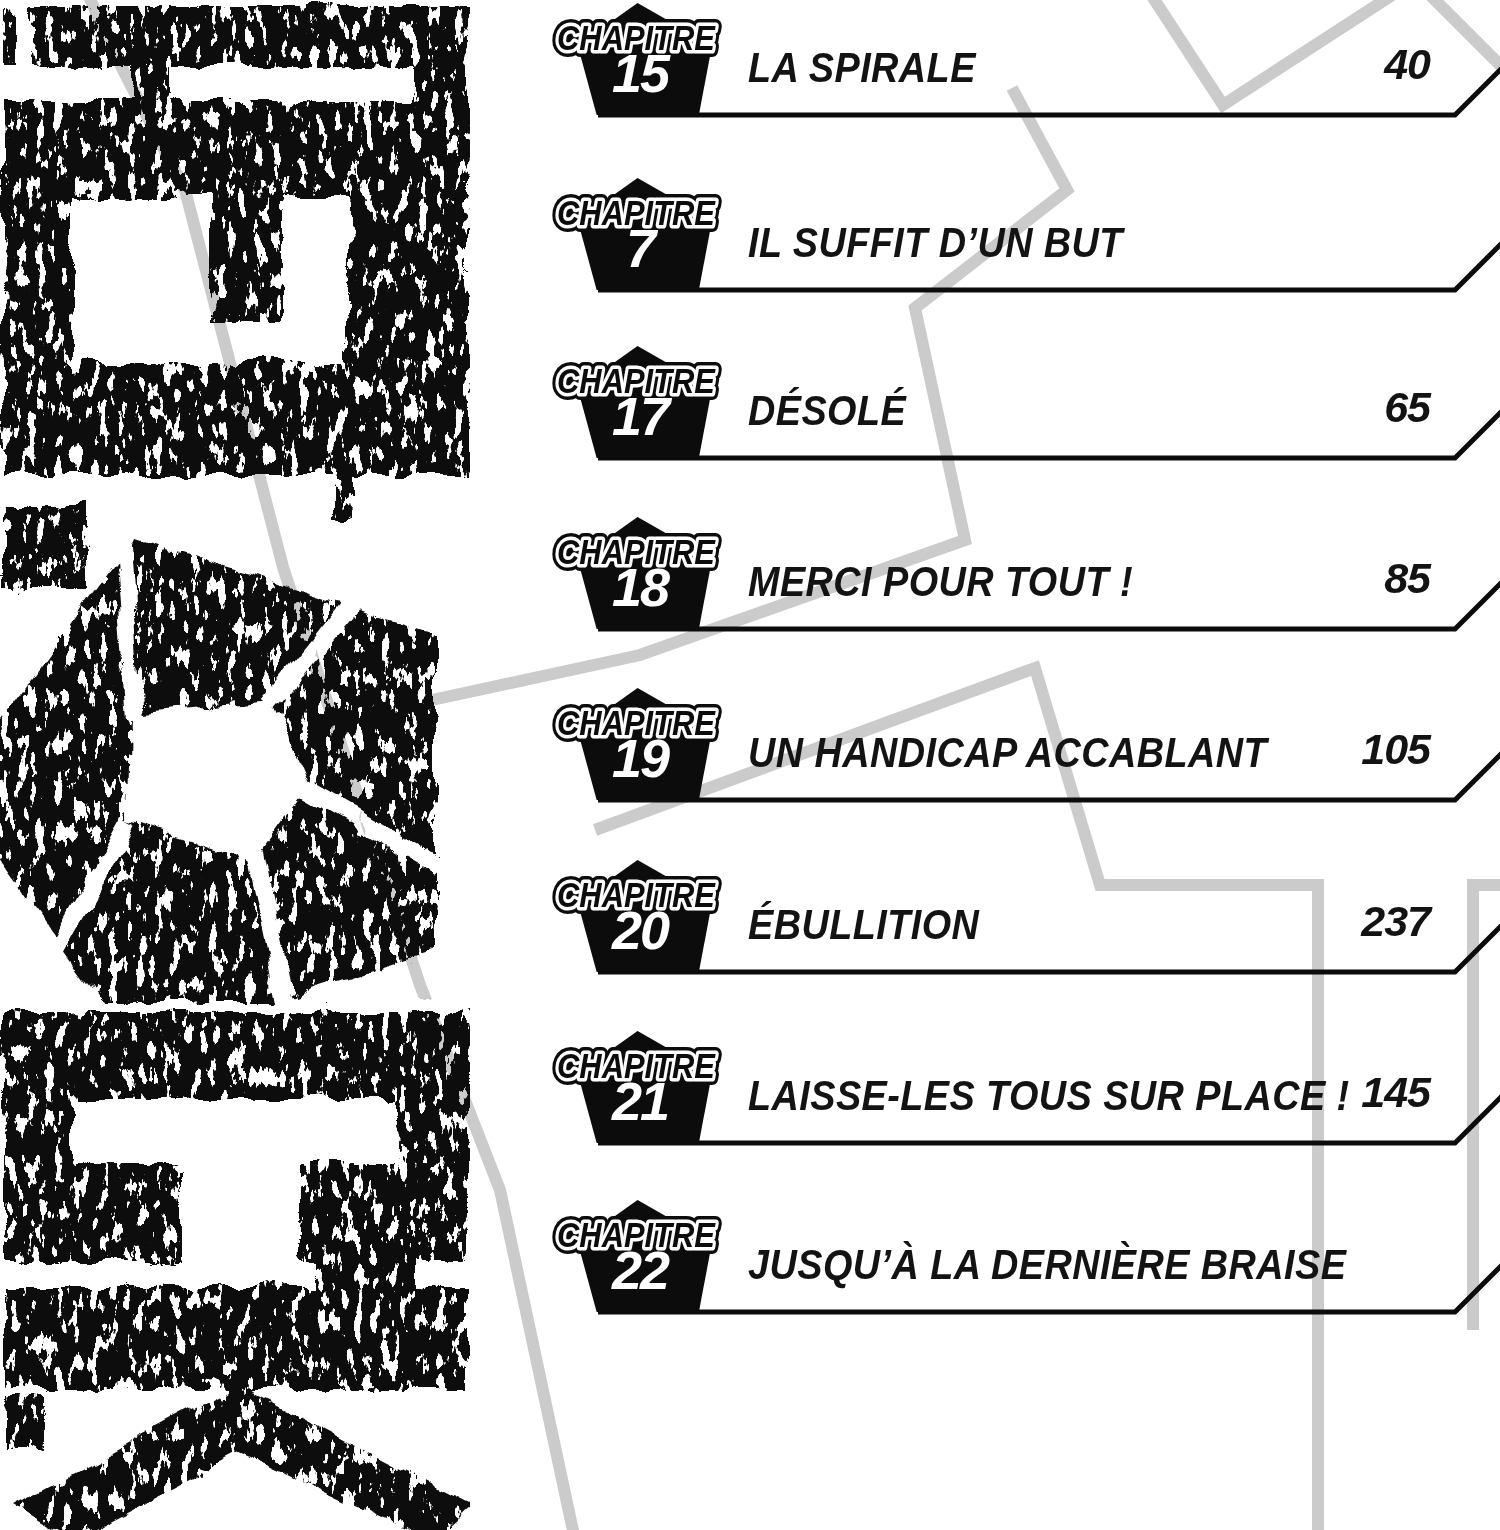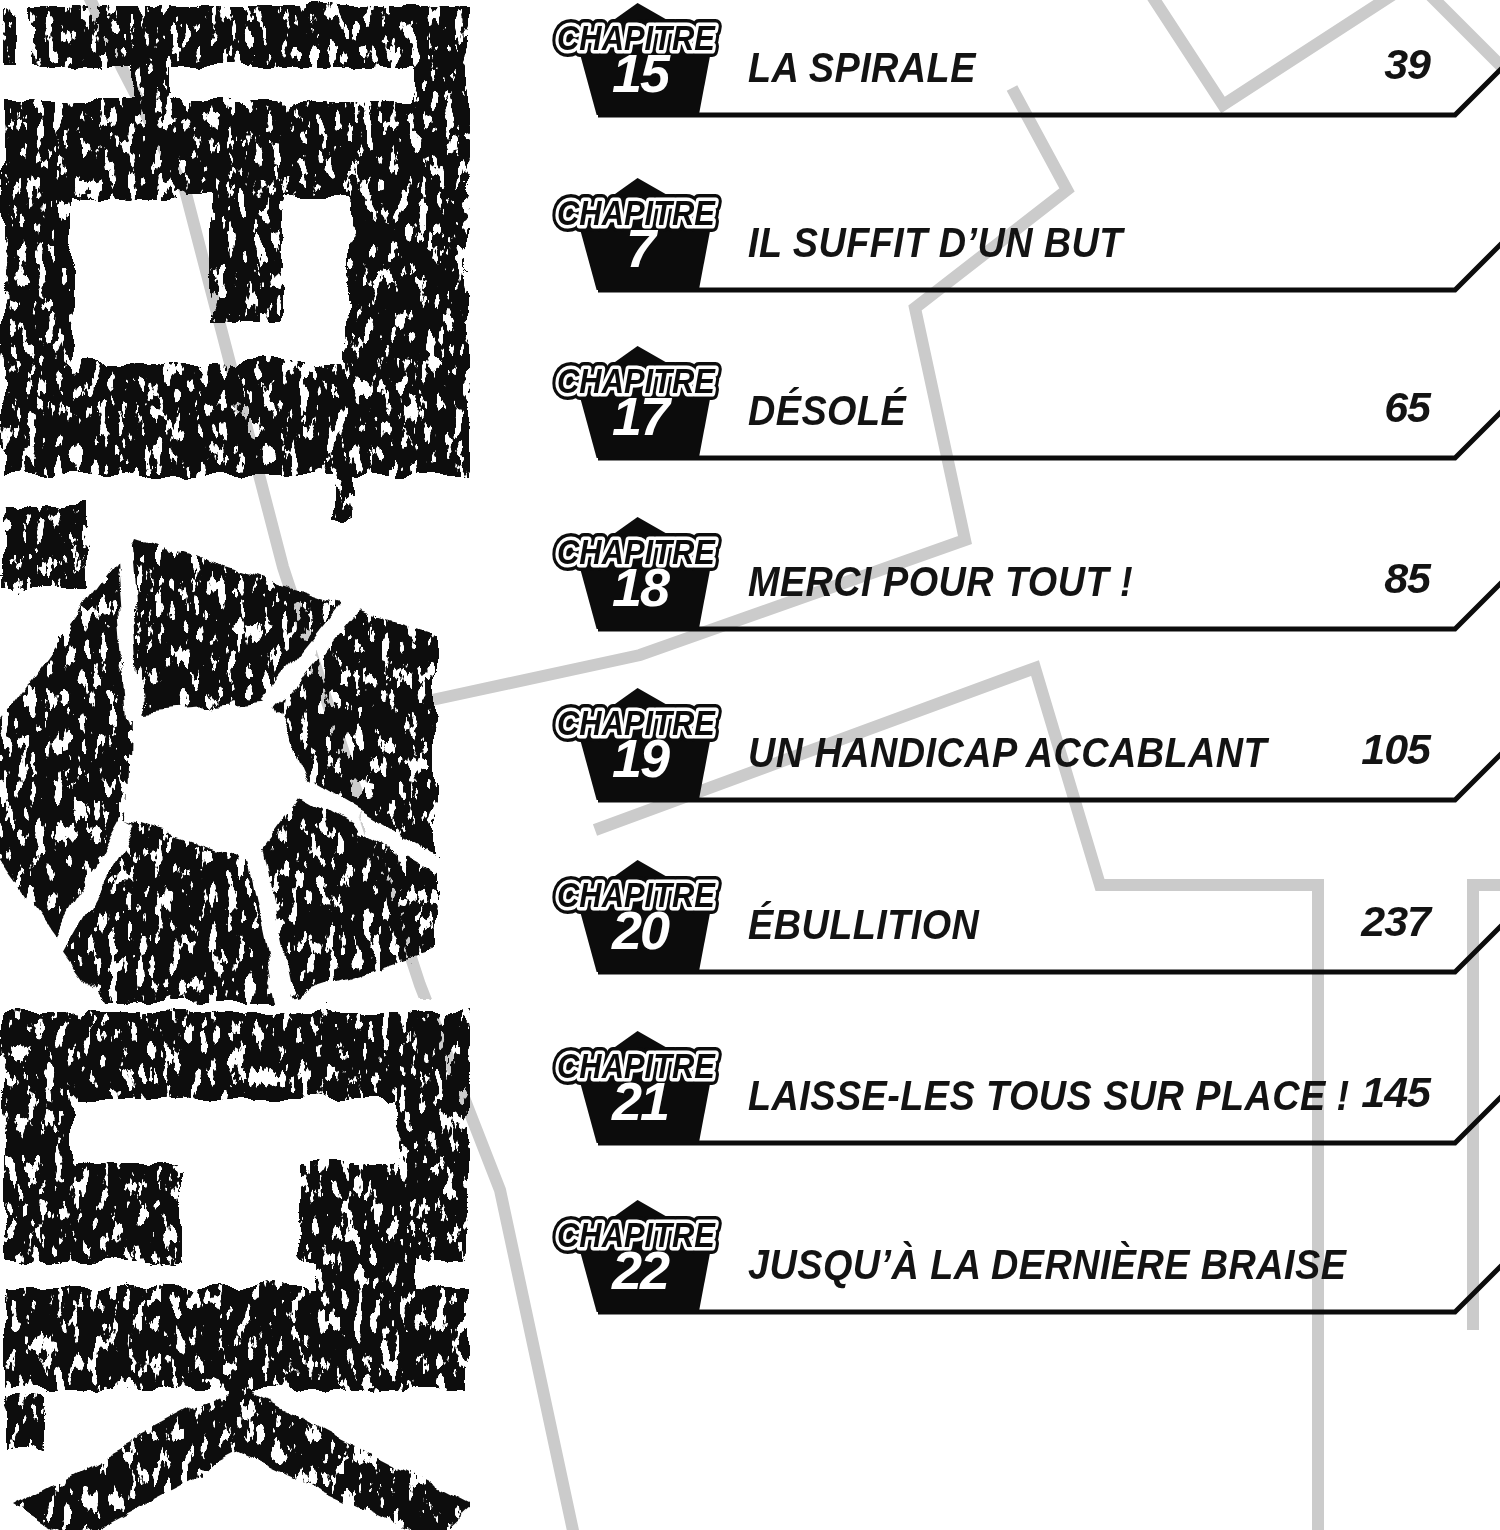--- a/index.html
+++ b/index.html
@@ -126,21 +126,21 @@
           <path d="M598 122 H1455 L1528 49" fill="none" stroke="#0c0c0c" stroke-width="5"></path>
         </svg>
       <div class="badge"></div>
       <svg class="chapword">
           <text class="w-out" x="100" y="37" text-anchor="middle" textLength="158" lengthAdjust="spacingAndGlyphs">CHAPITRE</text>
           <text class="w-mid" x="100" y="37" text-anchor="middle" textLength="158" lengthAdjust="spacingAndGlyphs">CHAPITRE</text>
           <text class="w-top" x="100" y="37" text-anchor="middle" textLength="158" lengthAdjust="spacingAndGlyphs">CHAPITRE</text>
         </svg>
       <div class="chapnum">15</div>
       <div class="title">LA SPIRALE</div>
-      <div class="pnum">39</div>
+      <div class="pnum">40</div>
     </div>
 
     <div class="row" style="top:168px">
       <svg class="rowline" aria-hidden="true">
           <path d="M598 122 H1455 L1528 49" fill="none" stroke="#0c0c0c" stroke-width="5"></path>
         </svg>
       <div class="badge"></div>
       <svg class="chapword">
           <text class="w-out" x="100" y="37" text-anchor="middle" textLength="158" lengthAdjust="spacingAndGlyphs">CHAPITRE</text>
           <text class="w-mid" x="100" y="37" text-anchor="middle" textLength="158" lengthAdjust="spacingAndGlyphs">CHAPITRE</text>

